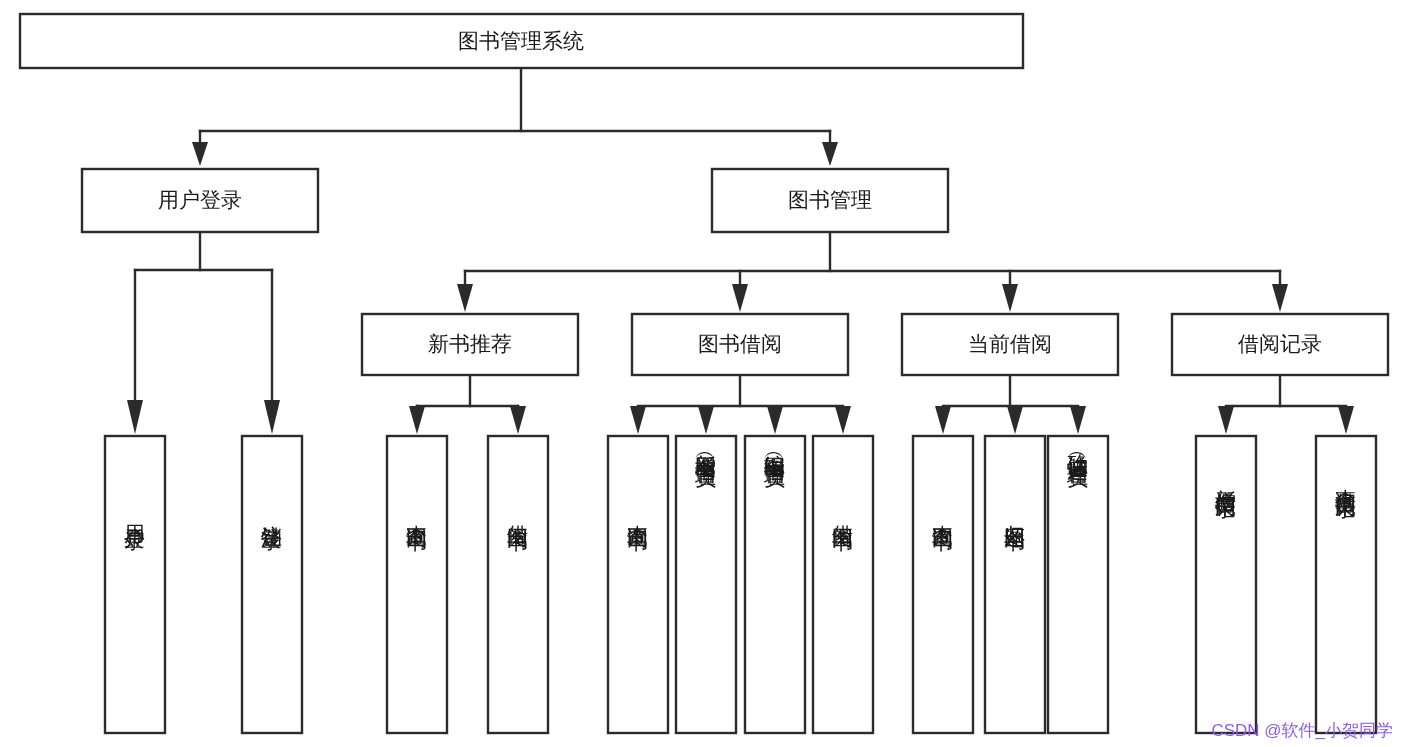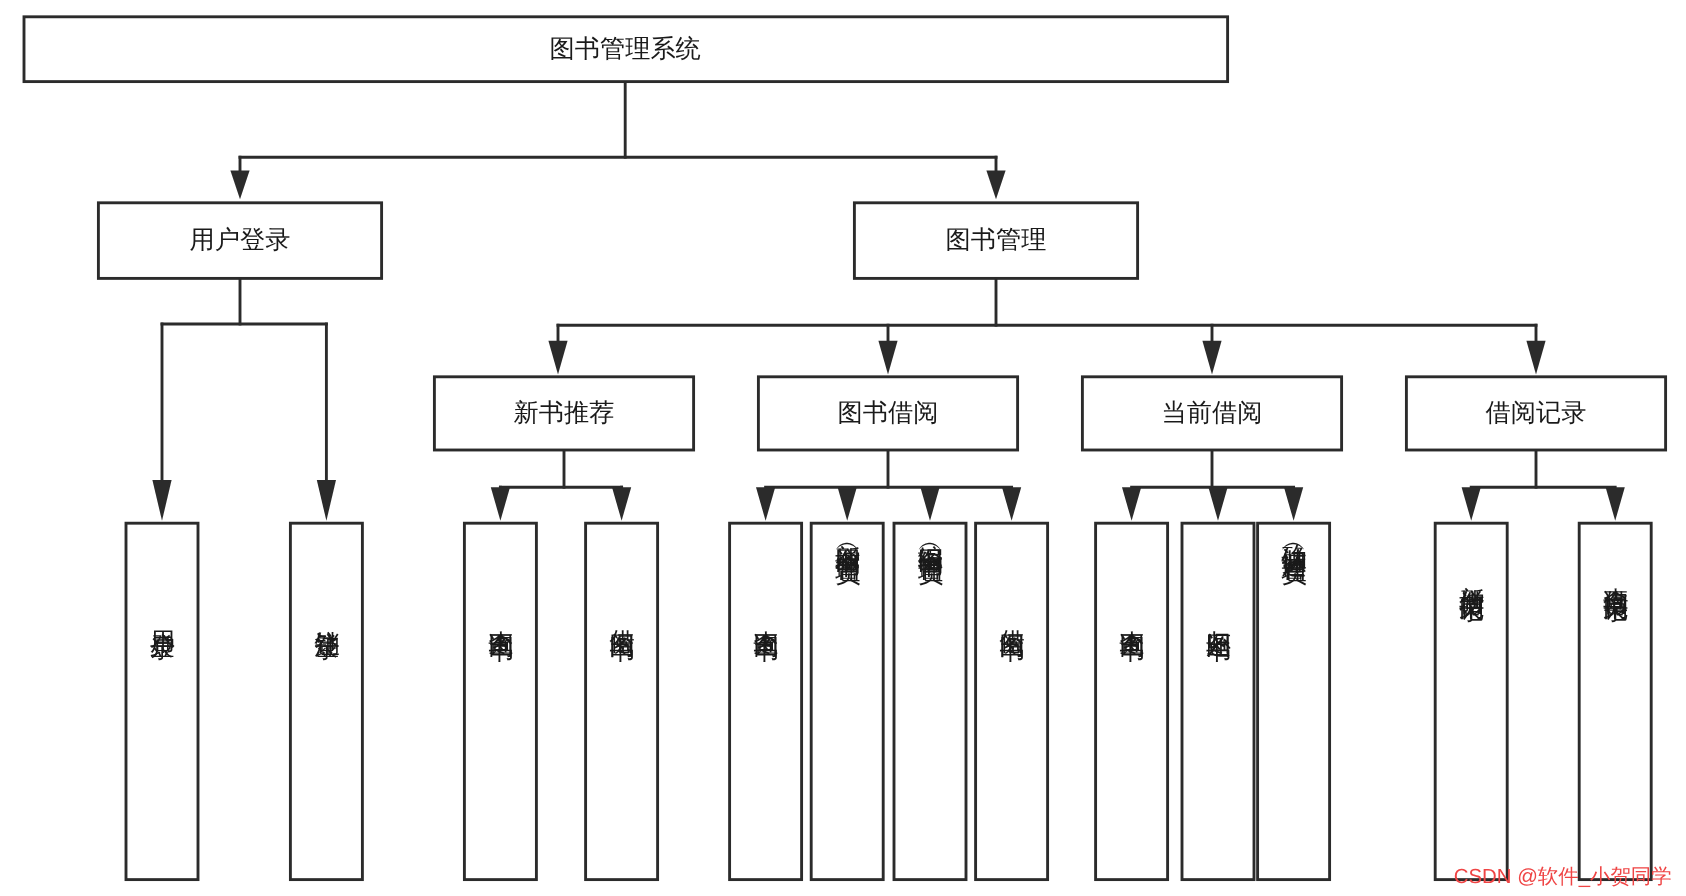--- a/index.html
+++ b/index.html
@@ -57,21 +57,21 @@
     text-orientation: upright;
     text-anchor: middle;
     letter-spacing: 2px;
   }
   .watermark {
     position: absolute;
     right: 12px;
     bottom: 5px;
     font-family: "Liberation Sans", "DejaVu Sans", sans-serif;
     font-size: 17px;
-    color: #ef4444;
+    color: #8b5cf6;
     white-space: nowrap;
     user-select: none;
     pointer-events: none;
   }
 </style>
 </head>
 <body>
 
 <div id="diagram-root">
 

